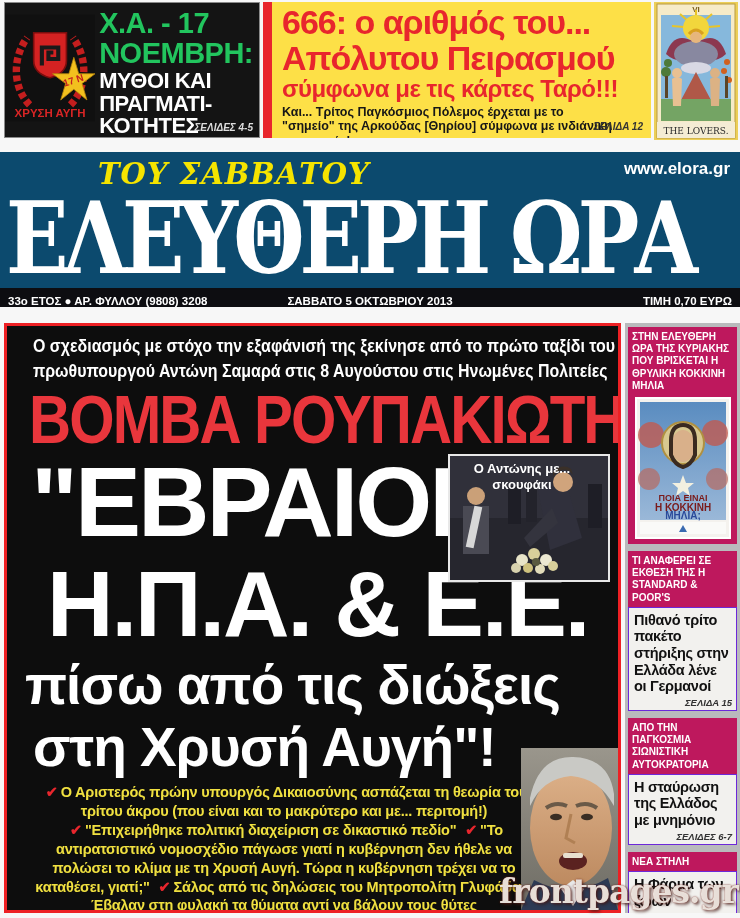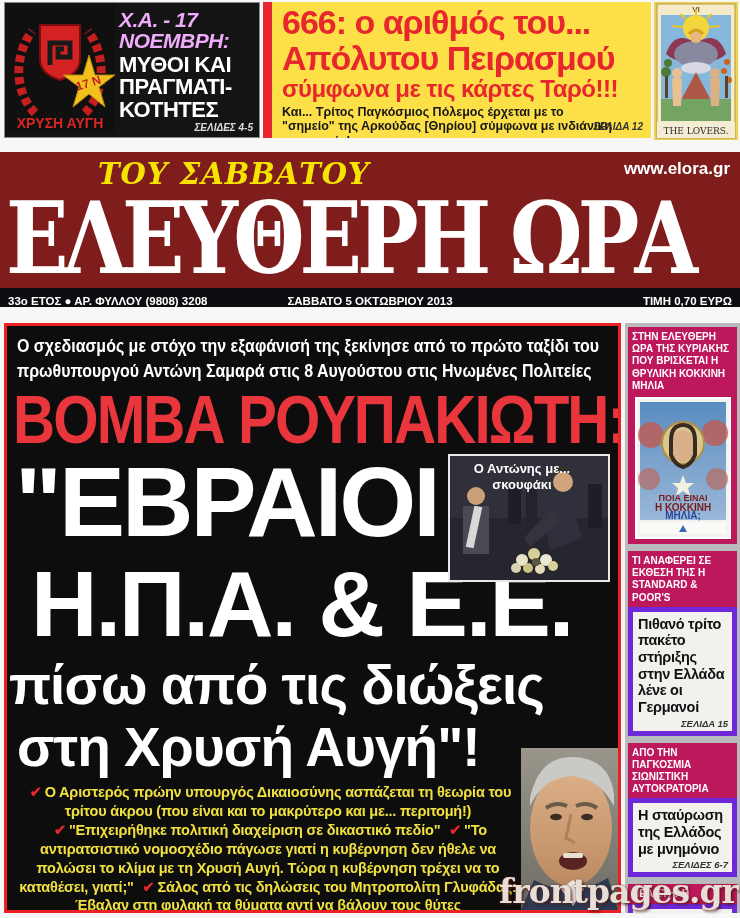--- a/index.html
+++ b/index.html
@@ -3,65 +3,65 @@
 <meta charset="utf-8">
 <style>
   html,body{margin:0;padding:0;background:#f2f2f2;}
   body{font-family:"Liberation Sans",sans-serif;}
   .page{position:relative;width:740px;height:918px;background:#f7f7f7;overflow:hidden;}
 
   
   .top-row{display:flex;align-items:stretch;height:138px;padding:2px 2px 0 4px;box-sizing:border-box;}
   .promo-black{width:256px;background:#141414;border:1px solid #8a8a8a;display:flex;box-sizing:border-box;overflow:hidden;position:relative;}
   .promo-text{flex:1;padding:6px 6px 0 4px;line-height:1.02;}
-  .promo-yellow{color:#f0abfc;font-weight:bold;font-size:21px;letter-spacing:-0.5px;font-style:italic;}
+  .promo-yellow{color:#22c55e;font-weight:bold;font-size:29px;letter-spacing:-0.5px;}
   .promo-white{color:#fff;font-weight:bold;font-size:22px;letter-spacing:-0.5px;margin-top:2px;}
   .promo-pages{position:absolute;right:6px;bottom:4px;color:#ddd;font-style:italic;font-size:10px;font-weight:bold;}
   .red-divider{width:9px;background:#e8262d;margin-left:3px;}
   .promo-cream{flex:1;background:#fde047;padding:3px 8px 0 10px;box-sizing:border-box;position:relative;overflow:hidden;}
   .c-l1{color:#e8262d;font-weight:bold;font-size:34px;letter-spacing:-1px;line-height:1.05;}
   .c-l2{color:#e8262d;font-weight:bold;font-size:34px;letter-spacing:-1px;line-height:1.0;}
   .c-l3{color:#e8262d;font-weight:bold;font-size:24px;letter-spacing:-0.5px;line-height:1.1;margin-top:1px;}
   .c-sub{color:#171717;font-weight:bold;font-size:12.5px;line-height:1.15;margin-top:3px;width:330px;}
   .c-pages{position:absolute;right:8px;bottom:6px;color:#333;font-style:italic;font-size:10px;font-weight:bold;}
   .tarot{width:84px;margin-left:3px;position:relative;}
 
   
-  .masthead{position:relative;height:136px;background:#7f1d1d;margin:14px 0 0 0;overflow:visible;}
+  .masthead{position:relative;height:136px;background:#0c4a6e;margin:14px 0 0 0;overflow:visible;}
   .edition{position:absolute;top:5px;left:98px;color:#f5e400;font-family:"DejaVu Serif",serif;font-style:italic;font-weight:bold;font-size:29px;letter-spacing:1px;}
   .website{position:absolute;top:7px;right:10px;color:#fff;font-weight:bold;font-size:17px;}
   .paper-title{position:absolute;left:6px;bottom:-8px;color:#fff;font-family:"DejaVu Serif",serif;font-weight:bold;font-size:82px;letter-spacing:-5px;white-space:nowrap;transform:scaleY(1.2);transform-origin:center bottom;}
 
   
   .date-bar{height:19px;background:#0d0d11;display:flex;justify-content:space-between;align-items:flex-end;padding:0 8px;color:#fff;font-weight:bold;font-size:11.5px;}
   .date-bar .db-center{position:absolute;left:0;right:0;text-align:center;pointer-events:none;}
   .date-bar{position:relative;}
 
   
   .content-row{position:relative;display:flex;margin:16px 0 0 4px;height:590px;}
-  .main-article{position:relative;width:617px;background:#0d0d0d;border:3px solid #ed2024;box-sizing:border-box;overflow:hidden;}
+  .main-article{position:relative;width:617px;background:#0d0d0d;border:3px solid #ed2024;box-sizing:border-box;overflow:hidden;padding-left:16px;}
   .kicker{color:#fff;font-weight:bold;font-size:19px;line-height:1.32;width:720px;transform:scaleX(0.84);transform-origin:0 0;margin:7px 0 0 10px;}
   .red-head{display:inline-block;color:#e9363c;font-weight:bold;font-size:62px;letter-spacing:-2px;line-height:1.0;margin:6px 0 0 6px;transform:scale(0.94,1.1);transform-origin:0 50%;white-space:nowrap;}
   .h-line1{color:#fff;font-weight:bold;font-size:99px;letter-spacing:-3px;line-height:1.04;margin-left:8px;white-space:nowrap;}
   .h-line2{color:#fff;font-weight:bold;font-size:92px;letter-spacing:-2px;line-height:1.1;margin-left:24px;white-space:nowrap;}
   .h-line3{color:#fff;font-weight:bold;font-size:55px;letter-spacing:-1px;line-height:1.12;margin-left:2px;white-space:nowrap;}
   .h-line4{color:#fff;font-weight:bold;font-size:55px;letter-spacing:-1px;line-height:1.1;margin-left:10px;white-space:nowrap;}
   .deck{width:502px;margin:6px 0 0 10px;color:#f0e040;font-weight:bold;font-size:14.5px;line-height:1.3;letter-spacing:-0.2px;text-align:center;}
   .chk{color:#e8262d;margin:0 3px 0 5px;}
 
   .inset-photo{position:absolute;top:128px;right:8px;width:158px;height:124px;border:2px solid #e8e8e8;background:#26262e;}
   .inset-caption{position:absolute;top:5px;left:0;right:14px;text-align:center;color:#fff;font-weight:bold;font-size:13px;line-height:1.2;width:120px;margin:0 auto;}
   .face-photo{position:absolute;right:0;bottom:0;width:97px;height:162px;}
 
   
   .sidebar{width:115px;margin-left:4px;background:#b9babc;padding:4px 3px;box-sizing:border-box;overflow:hidden;}
   .sb-section{margin-bottom:7px;}
   .sb-red{background:#be185d;padding:4px 4px 3px 4px;}
   .sb-header{color:#fff;font-weight:bold;font-size:10px;line-height:1.22;}
-  .sb-body{background:#f2f1ee;border:5px solid #6d28d9;padding:4px 4px 2px 5px;}
+  .sb-body{background:#f2f1ee;border:1px solid #6d28d9;padding:4px 4px 2px 5px;}
   .sb-text{color:#111;font-weight:bold;font-size:14.5px;line-height:1.15;letter-spacing:-0.3px;}
   .sb-pages{text-align:right;color:#333;font-style:italic;font-weight:bold;font-size:9.5px;margin-top:2px;}
   .book-cover{display:block;margin:5px auto 2px auto;border:2px solid #fff;}
 
   .watermark{position:absolute;right:2px;bottom:2px;z-index:30;font-family:"DejaVu Serif",serif;font-weight:bold;font-size:33px;letter-spacing:-1px;color:rgba(238,232,225,0.95);text-shadow:0 0 2px rgba(120,40,30,0.9),2px 2px 3px rgba(60,20,15,0.65);}
 </style>
 </head>
 <body>
 
 <div class="page">

